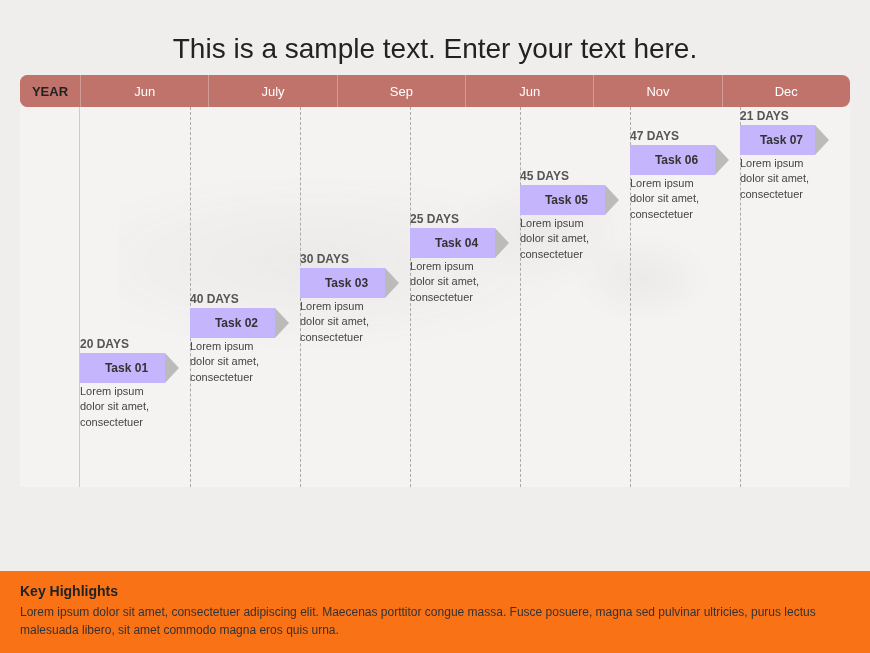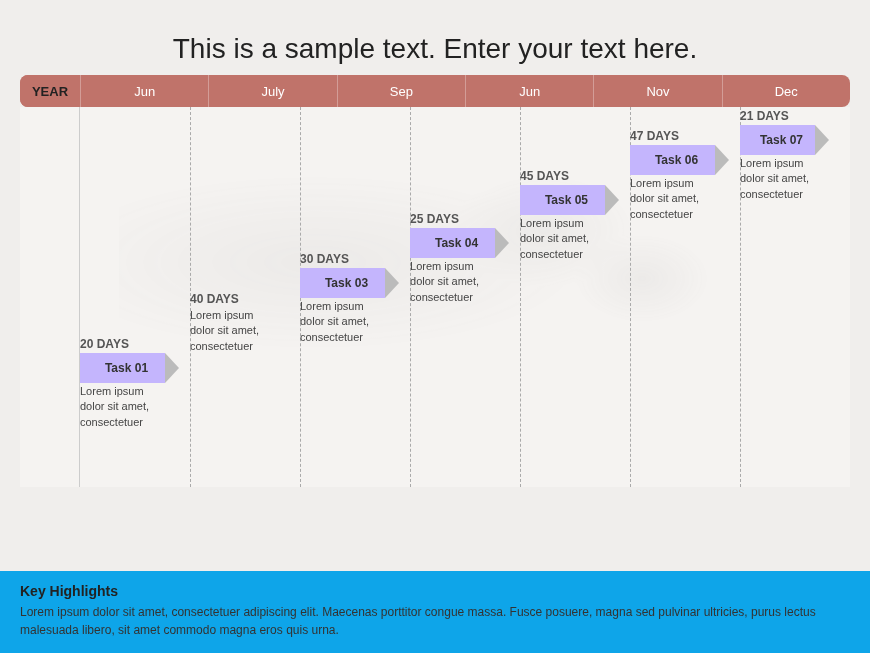--- a/index.html
+++ b/index.html
@@ -151,21 +151,21 @@
       margin-top: 1px;
       line-height: 1.4;
     }
 
     
     .footer {
       position: absolute;
       bottom: 0;
       left: 0;
       right: 0;
-      background: #0ea5e9;
+      background: #f97316;
       padding: 12px 20px 14px;
     }
 
     .footer-title {
       font-weight: bold;
       font-size: 14px;
       color: #222;
       margin-bottom: 4px;
     }
 
@@ -208,20 +208,23 @@
         <div class="task-block" style="left:0%; top:230px; width:16%;">
           <div class="days-label">20 DAYS</div>
           <div class="task-arrow">
             <div class="task-arrow-body" style="width:85px;">Task 01</div>
           </div>
           <div class="task-desc">Lorem ipsum<br>dolor sit amet,<br>consectetuer</div>
         </div>
 
         <div class="task-block" style="left:14.28%; top:185px; width:16%;">
           <div class="days-label">40 DAYS</div>
+          <div class="task-arrow">
+            <div class="task-arrow-body" style="width:85px;">Task 02</div>
+          </div>
           <div class="task-desc">Lorem ipsum<br>dolor sit amet,<br>consectetuer</div>
         </div>
 
         <div class="task-block" style="left:28.57%; top:145px; width:16%;">
           <div class="days-label">30 DAYS</div>
           <div class="task-arrow">
             <div class="task-arrow-body" style="width:85px;">Task 03</div>
           </div>
           <div class="task-desc">Lorem ipsum<br>dolor sit amet,<br>consectetuer</div>
         </div>

